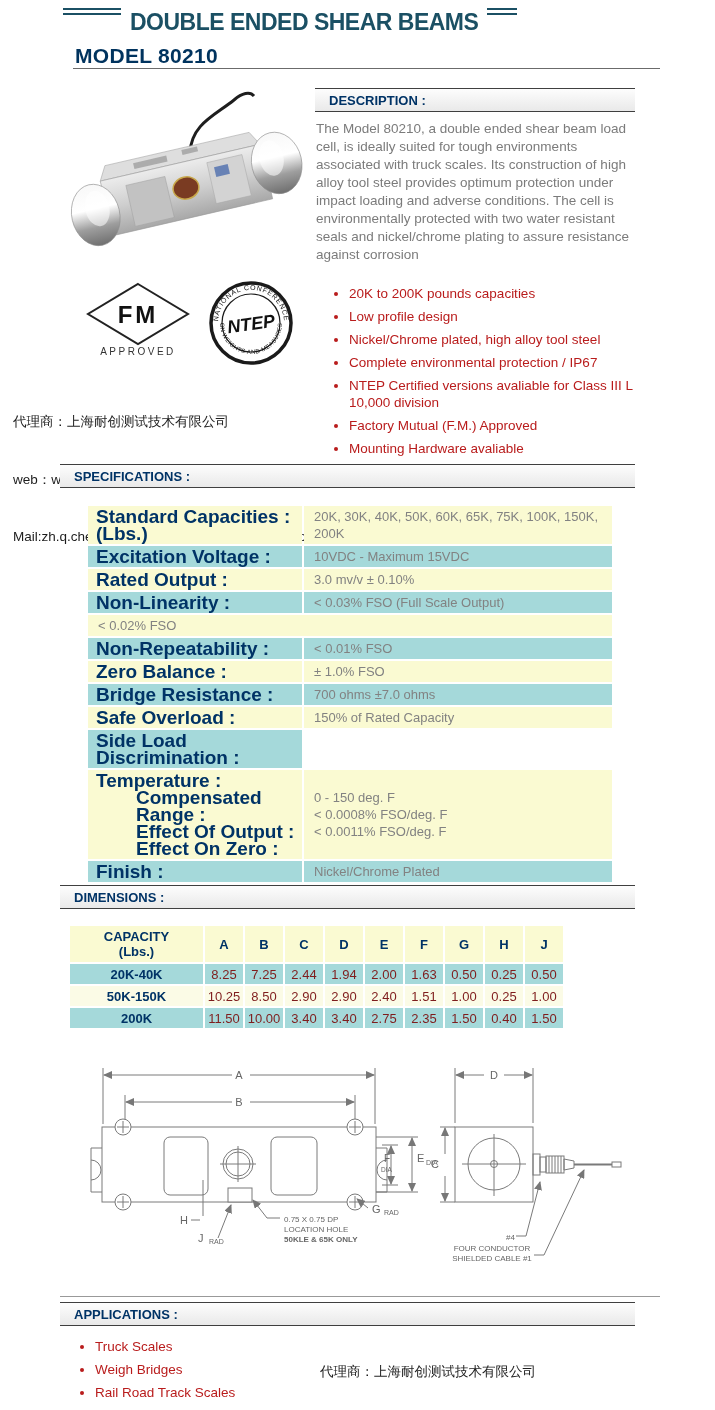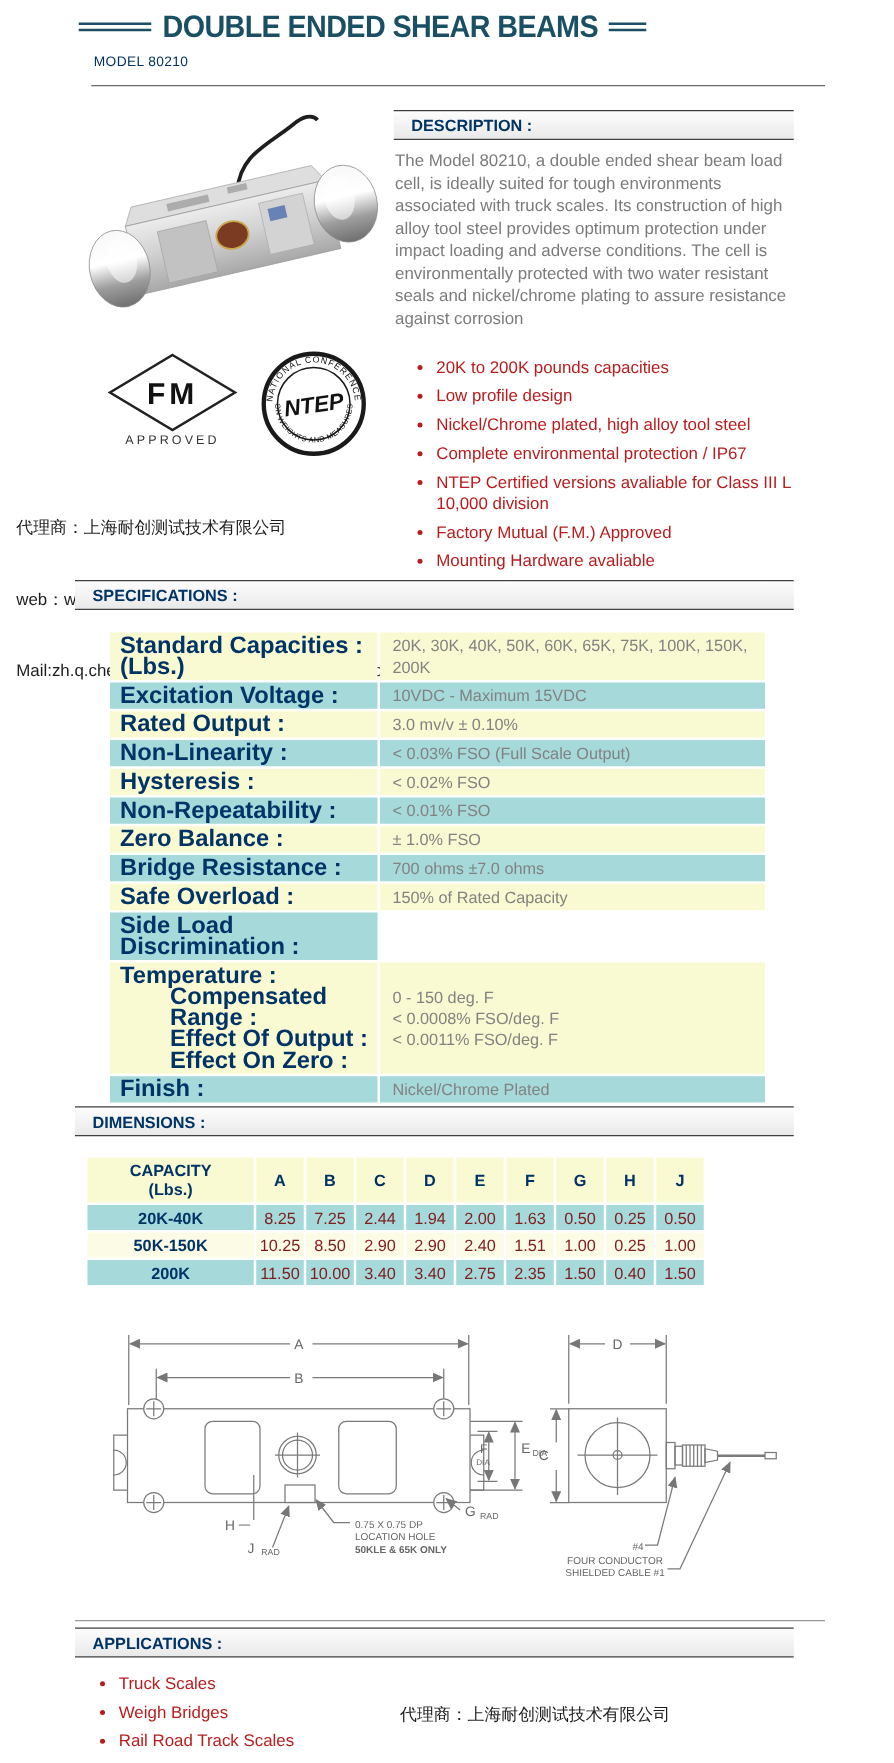--- a/index.html
+++ b/index.html
@@ -1,22 +1,22 @@
 <!DOCTYPE html>
 <html><head>
 <meta charset="utf-8">
 <style>
   html,body{margin:0;padding:0;background:#ffffff;}
   body{width:715px;height:1410px;position:relative;font-family:"Liberation Sans","DejaVu Sans",sans-serif;color:#333;}
   .abs{position:absolute;}
   
-  .title-row{display:flex;align-items:center;}
+  .title-row{display:flex;align-items:flex-start;}
   .dbl{height:3px;border-top:2px solid #1b5064;border-bottom:2px solid #1b5064;display:inline-block;}
   .main-title{font-size:23px;font-weight:bold;color:#1b5064;letter-spacing:-0.5px;margin:0 9px;white-space:nowrap;transform:scaleY(1.08);}
-  .model-title{font-size:11px;font-weight:normal;color:#00335e;letter-spacing:0.3px;}
+  .model-title{font-size:21px;font-weight:bold;color:#00335e;letter-spacing:0.3px;}
   .hrule{border-top:1px solid #6b6b6b;height:0;}
   
   .section-bar{background:linear-gradient(#fdfdfd,#e9e9e9);border-top:1px solid #3f3f3f;border-bottom:1px solid #3f3f3f;color:#003366;font-weight:bold;font-size:13px;padding:4px 0 3px 14px;}
   
   .desc-body{font-size:13.5px;line-height:18px;color:#7b7b7b;}
   ul.bullets{margin:0;padding-left:17px;}
   ul.bullets li{font-size:13.5px;line-height:17px;color:#b91c1c;margin:0 0 6px 0;}
   
   .contact{font-size:13.5px;color:#1d1d1d;white-space:pre-wrap;}
   .contact .cline{margin-bottom:10px;}
@@ -135,21 +135,20 @@
   </div>
   <div class="spec-row">
     <div class="spec-label bg-y">Rated Output :</div>
     <div class="spec-value bg-y">3.0 mv/v ± 0.10%</div>
   </div>
   <div class="spec-row">
     <div class="spec-label bg-c">Non-Linearity :</div>
     <div class="spec-value bg-c">&lt; 0.03% FSO (Full Scale Output)</div>
   </div>
   <div class="spec-row">
-    <div class="spec-label bg-y">Hysteresis :</div>
     <div class="spec-value bg-y">&lt; 0.02% FSO</div>
   </div>
   <div class="spec-row">
     <div class="spec-label bg-c">Non-Repeatability :</div>
     <div class="spec-value bg-c">&lt; 0.01% FSO</div>
   </div>
   <div class="spec-row">
     <div class="spec-label bg-y">Zero Balance :</div>
     <div class="spec-value bg-y">± 1.0% FSO</div>
   </div>

